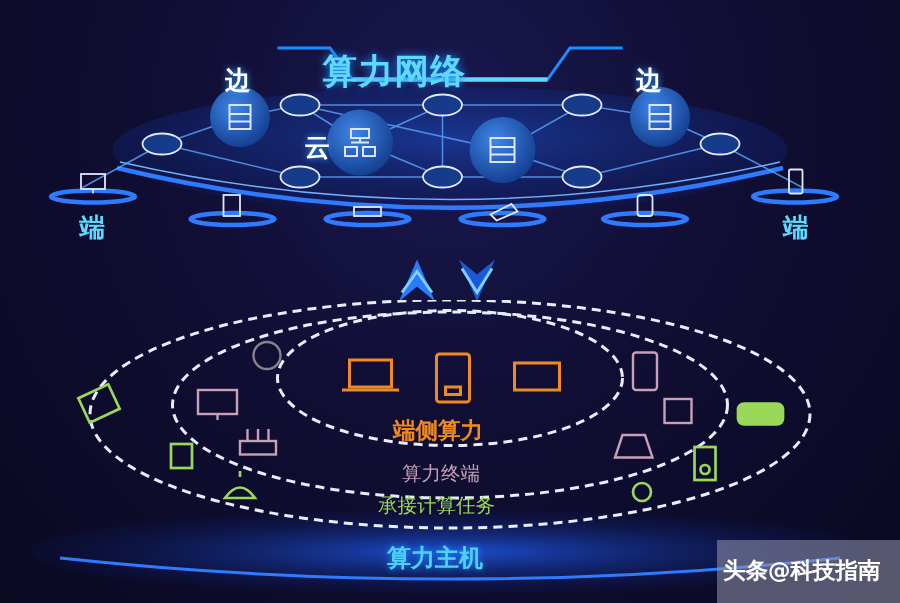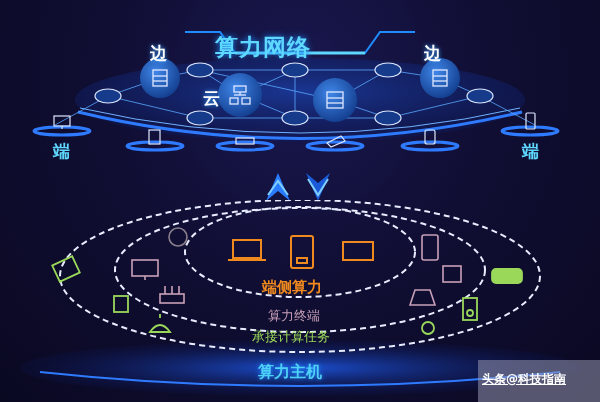--- a/index.html
+++ b/index.html
@@ -10,21 +10,21 @@
   .lbl{position:absolute;font-weight:bold;white-space:nowrap;}
   .title{left:215px;top:32px;width:170px;font-size:23px;color:#5fd8ff;letter-spacing:1px;text-shadow:0 0 6px #1a8cff;}
   .node-label{font-size:17px;color:#ffffff;text-shadow:0 0 4px #3aa0ff;}
   .end-label{font-size:17px;color:#5fd8ff;}
   .mid{font-size:15px;color:#4fd0f5;}
   .orange{color:#f08a1e;font-size:15px;}
   .pink{color:#c8a0b8;font-size:13px;font-weight:normal;}
   .green{color:#9ad85a;font-size:13px;font-weight:normal;}
   .bottom-title{font-size:16px;color:#4fd0f5;text-shadow:0 0 5px #1a8cff;}
   .watermark{position:absolute;left:478px;top:360px;width:122px;height:42px;background:rgba(150,150,175,0.55);}
-  .wm-text{position:absolute;left:482px;top:371px;font-size:12px;color:#ffffff;font-weight:bold;white-space:nowrap;text-decoration:underline;}
+  .wm-text{position:absolute;left:482px;top:371px;font-size:15px;color:#ffffff;font-weight:bold;white-space:nowrap;}
 </style>
 </head>
 <body>
 
 <div class="stage">
 
   <svg class="abs" style="left:180px;top:20px" width="240" height="40">
     <path d="M5 12 L40 12 L55 33 L185 33 L200 12 L235 12" fill="none" stroke="#1f8cff" stroke-width="2"></path>
     <path d="M55 33 L185 33" stroke="#5fd8ff" stroke-width="3"></path>
   </svg>

